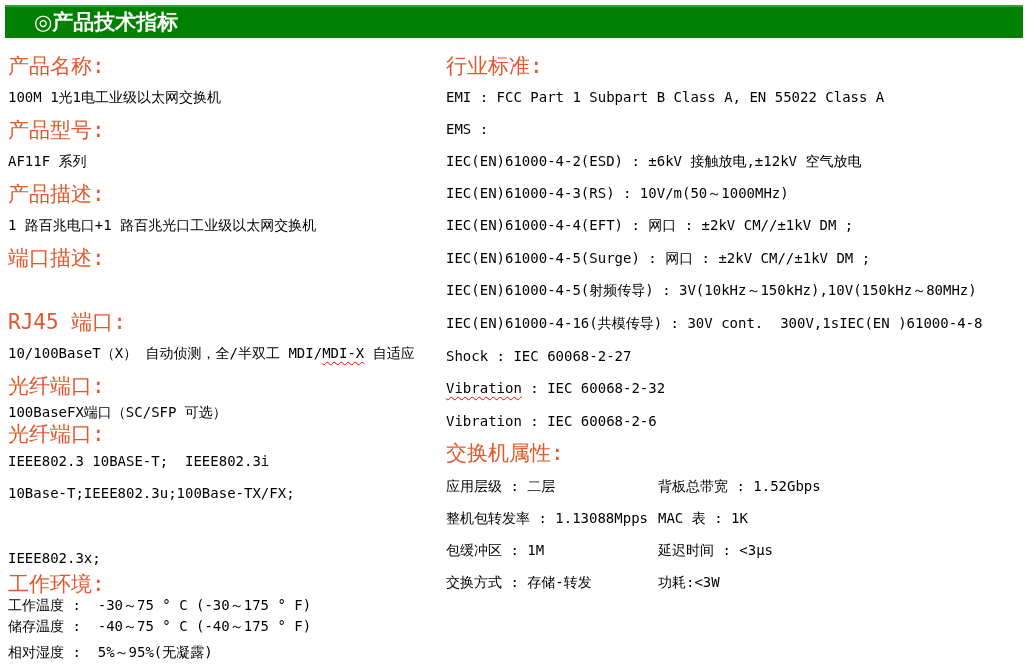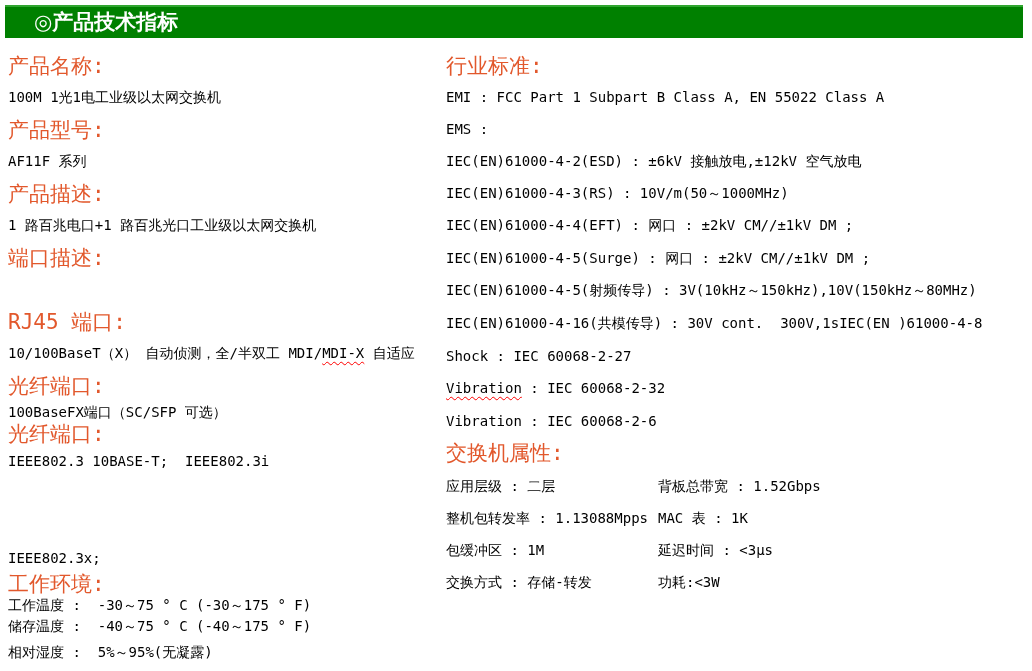--- a/index.html
+++ b/index.html
@@ -88,20 +88,21 @@
   <div class="hd col-l" style="top:249px">端口描述:</div>
 
   <div class="hd col-l" style="top:313px">RJ45 端口:</div>
   <div class="ln col-l" style="top:344px"><span>10/100BaseT（X） 自动侦测，全/半双工 MDI/</span><span class="squiggle">MDI-X</span><span> 自适应</span></div>
 
   <div class="hd col-l" style="top:377px">光纤端口:</div>
   <div class="ln col-l" style="top:403px">100BaseFX端口（SC/SFP 可选）</div>
 
   <div class="hd col-l" style="top:425px">光纤端口:</div>
   <div class="ln col-l" style="top:452px">IEEE802.3 10BASE-T;  IEEE802.3i</div>
+  <div class="ln col-l" style="top:484px">10Base-T;IEEE802.3u;100Base-TX/FX;</div>
   <div class="ln col-l" style="top:549px">IEEE802.3x;</div>
 
   <div class="hd col-l" style="top:575px">工作环境:</div>
   <div class="ln col-l" style="top:596px">工作温度 :  -30～75 ° C (-30～175 ° F)</div>
   <div class="ln col-l" style="top:617px">储存温度 :  -40～75 ° C (-40～175 ° F)</div>
   <div class="ln col-l" style="top:643px">相对湿度 :  5%～95%(无凝露)</div>
 
   <div class="hd col-r" style="top:57px">行业标准:</div>
   <div class="ln col-r" style="top:88px">EMI : FCC Part 1 Subpart B Class A, EN 55022 Class A</div>
   <div class="ln col-r" style="top:120px">EMS :</div>

